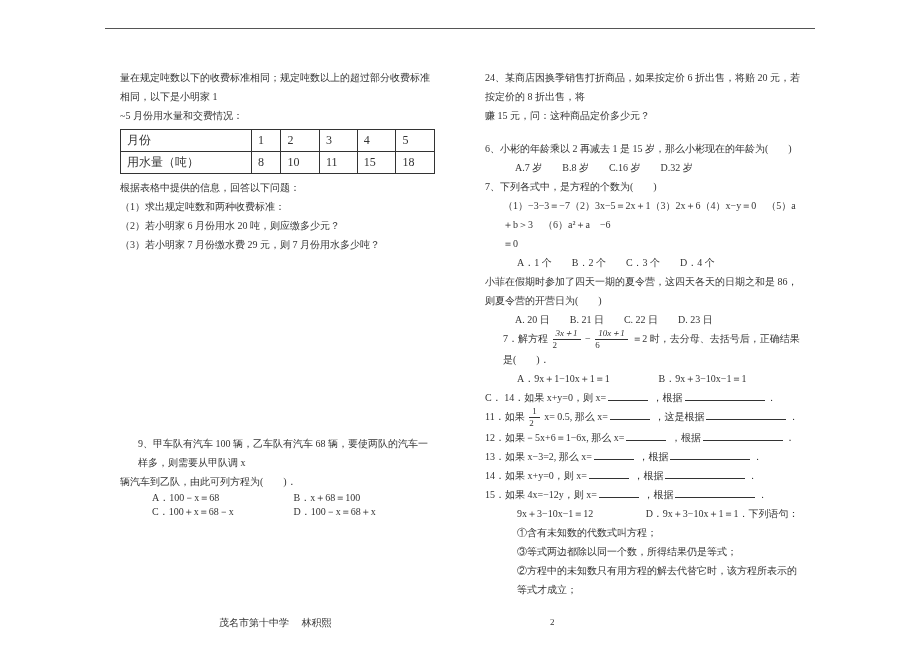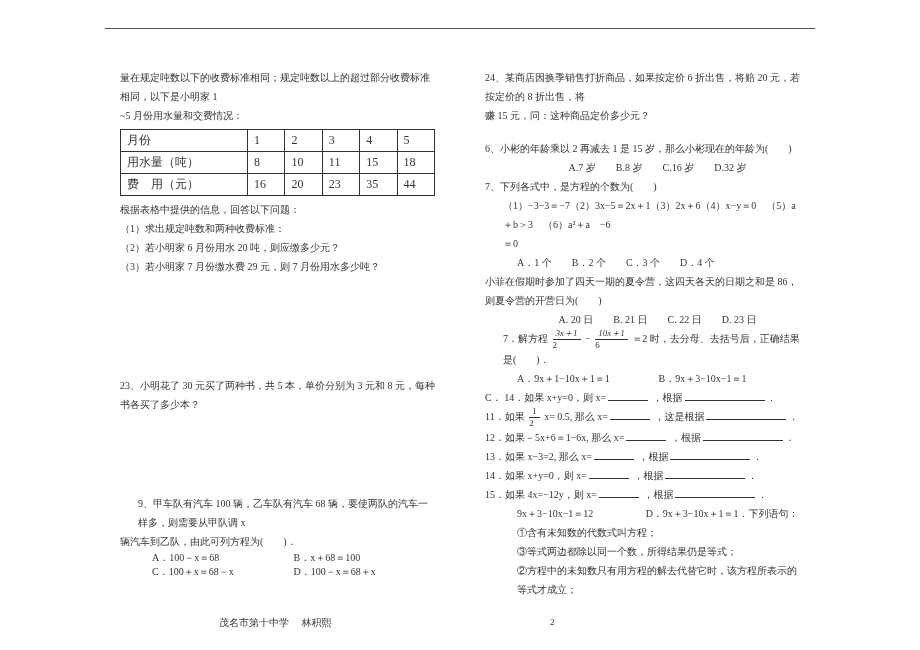--- a/index.html
+++ b/index.html
@@ -42,21 +42,21 @@
       width: 100%;
       margin: 4px 0;
     }
     td {
       border: 1px solid #333;
       padding: 2px 6px;
       font-size: 12px;
     }
     .indent { padding-left: 18px; }
     .indent2 { padding-left: 32px; }
-    .options { padding-left: 30px; text-align: center; }
+    .options { padding-left: 30px; }
     .spacer-s { height: 14px; }
     .spacer-m { height: 40px; }
     .spacer-l { height: 100px; }
     .frac {
       display: inline-flex;
       flex-direction: column;
       align-items: flex-start;
       vertical-align: middle;
       font-size: 9px;
       line-height: 1;
@@ -109,39 +109,30 @@
         <td>5</td>
       </tr>
       <tr>
         <td>用水量（吨）</td>
         <td>8</td>
         <td>10</td>
         <td>11</td>
         <td>15</td>
         <td>18</td>
       </tr>
-      <tr>
-        <td>费　用（元）</td>
-        <td>16</td>
-        <td>20</td>
-        <td>23</td>
-        <td>35</td>
-        <td>44</td>
-      </tr>
     </tbody>
       </table>
 
     <p>根据表格中提供的信息，回答以下问题：</p>
     <p>（1）求出规定吨数和两种收费标准：</p>
     <p>（2）若小明家 6 月份用水 20 吨，则应缴多少元？</p>
     <p>（3）若小明家 7 月份缴水费 29 元，则 7 月份用水多少吨？</p>
 
     <div class="spacer-l"></div>
 
-    <p>23、小明花了 30 元买了两种书，共 5 本，单价分别为 3 元和 8 元，每种书各买了多少本？</p>
 
     <div class="spacer-m"></div>
     <div class="spacer-m"></div>
 
     <p class="indent">9、甲车队有汽车 100 辆，乙车队有汽车 68 辆，要使两队的汽车一样多，则需要从甲队调 x</p>
     <p>辆汽车到乙队，由此可列方程为(　　)．</p>
     <div class="indent2" style="display:flex;">
       <span style="flex:1">A．100－x＝68</span>
       <span style="flex:1">B．x＋68＝100</span>
     </div>

